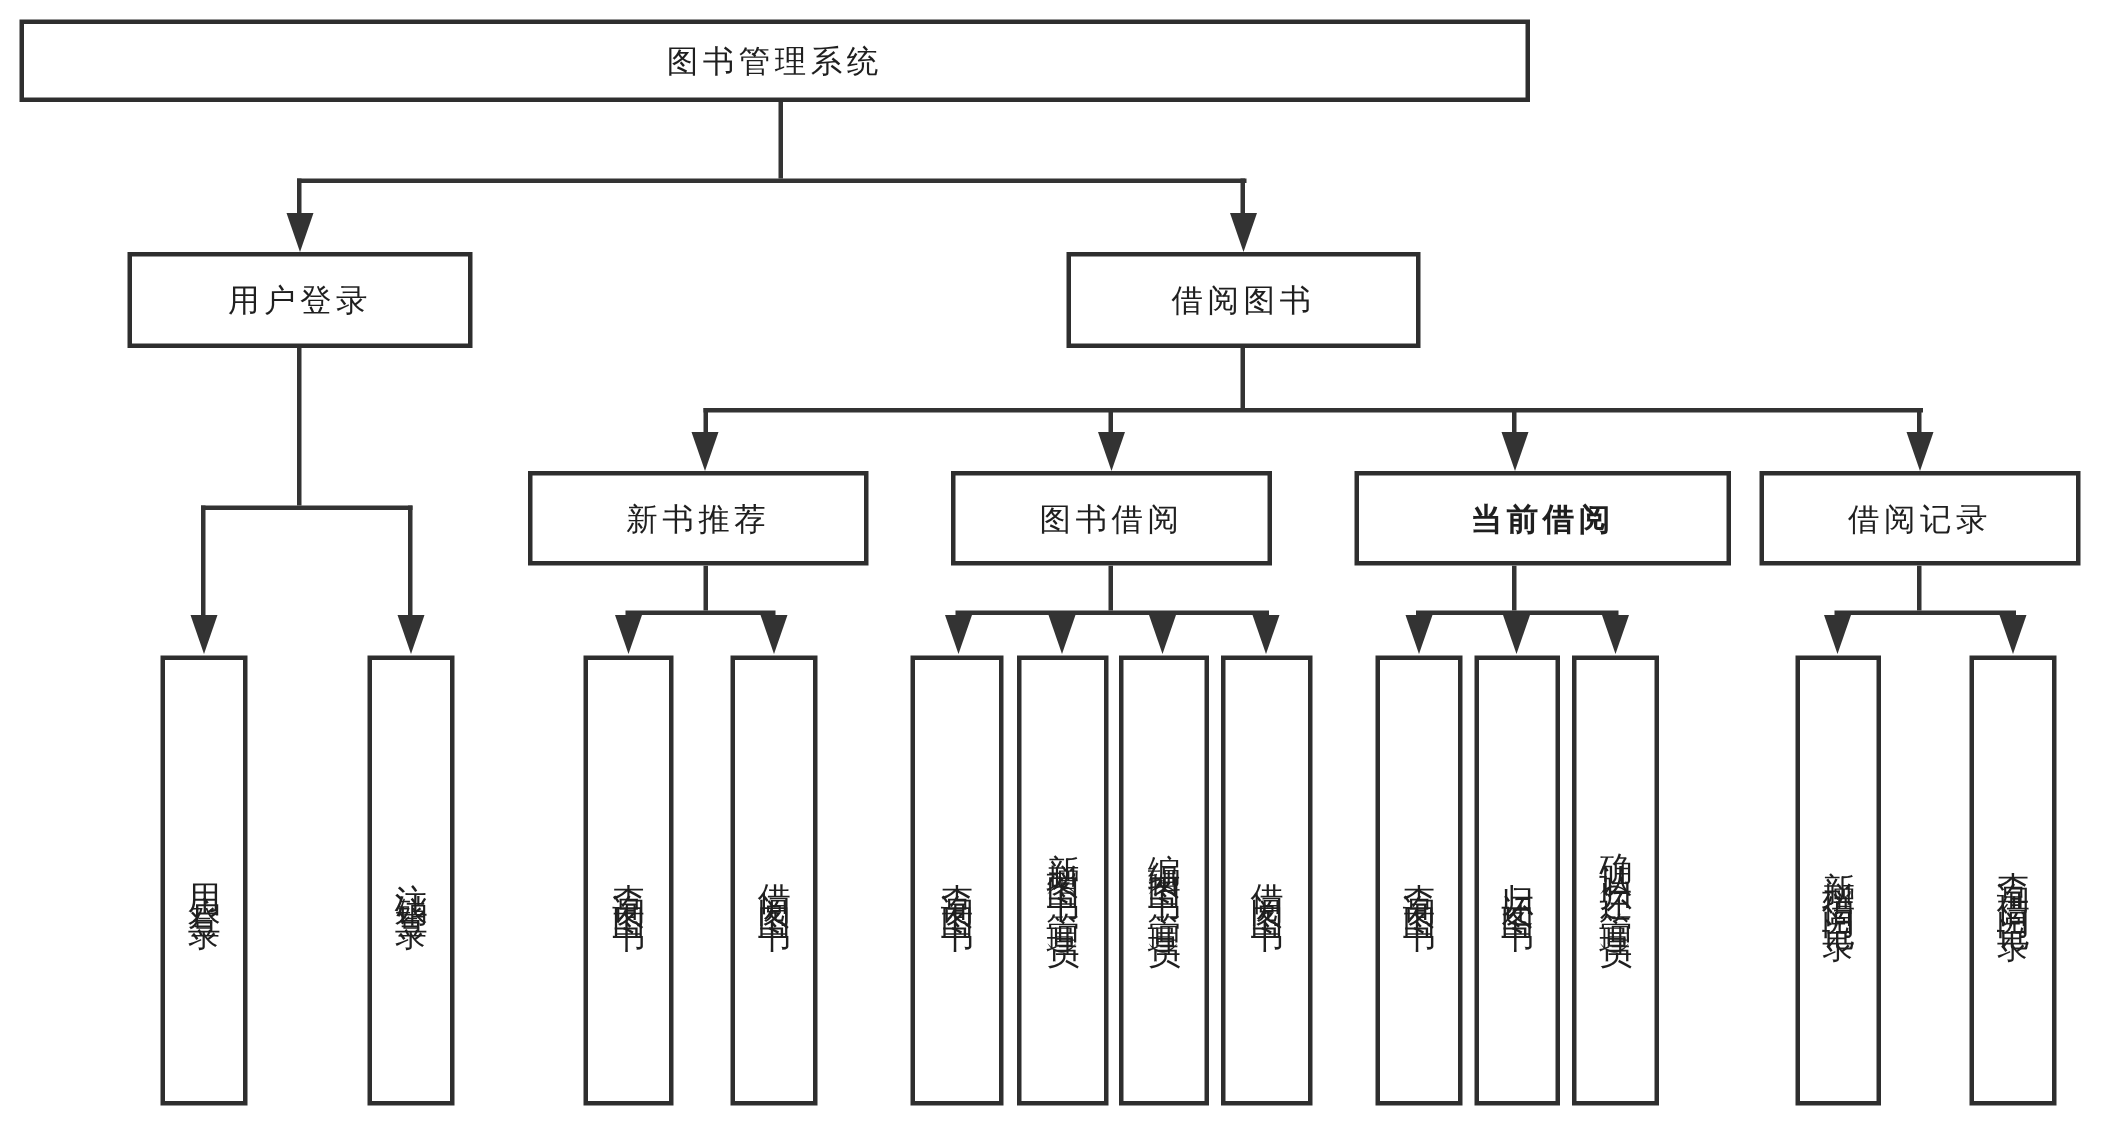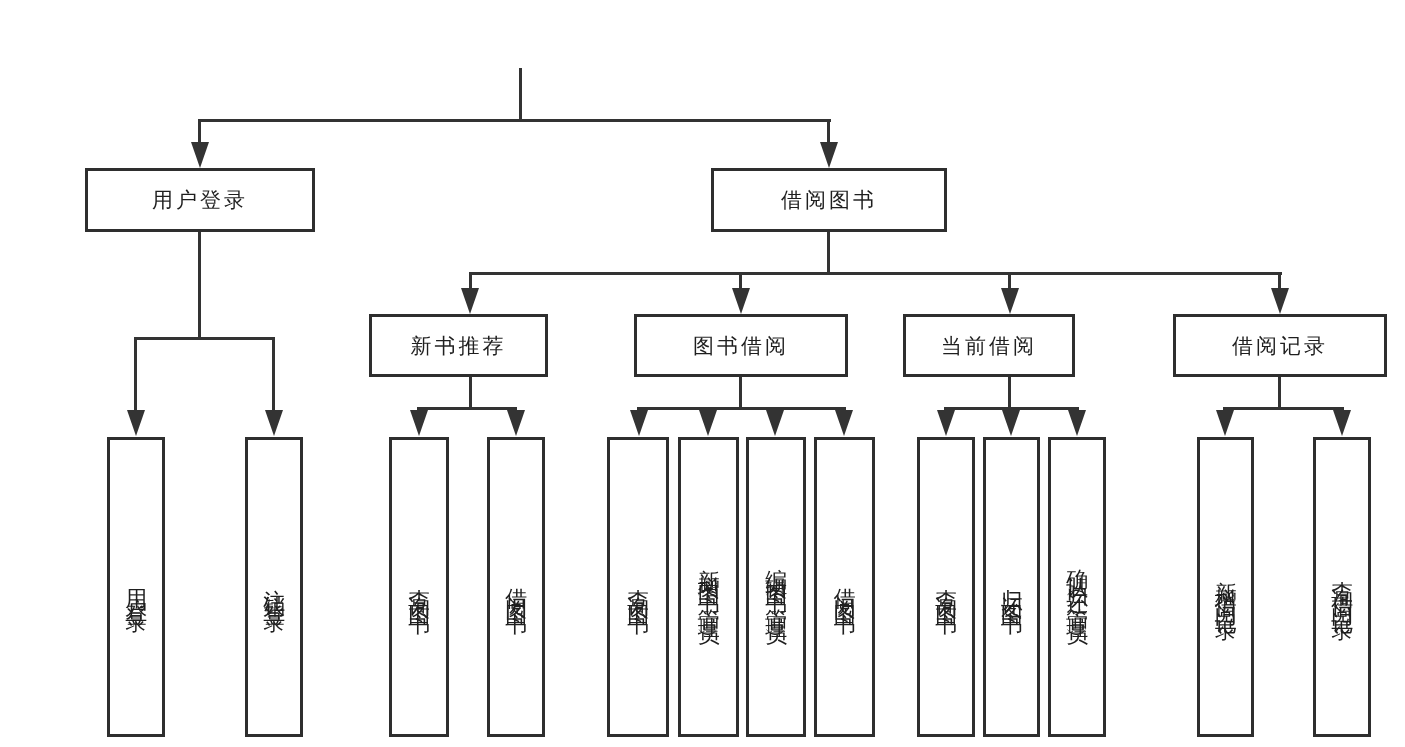--- a/index.html
+++ b/index.html
@@ -57,20 +57,23 @@
     letter-spacing: 1px;
     z-index: 5;
     white-space: nowrap;
   }
 </style>
 </head>
 <body>
 
 <div class="canvas">
 
+  <div class="box" style="left:13px; top:13px; width:1007px; height:55px;">
+    <span>图书管理系统</span>
+  </div>
 
   <div class="vline" style="left:519px; top:68px; height:51px;"></div>
   <div class="hline" style="left:198px; top:119px; width:633px;"></div>
   <div class="vline" style="left:198px; top:119px; height:24px;"></div>
   <div class="arrow" style="left:191px; top:142px;"></div>
   <div class="vline" style="left:827px; top:119px; height:24px;"></div>
   <div class="arrow" style="left:820px; top:142px;"></div>
 
   <div class="box" style="left:85px; top:168px; width:230px; height:64px;">
     <span>用户登录</span>
@@ -90,27 +93,27 @@
   <div class="hline" style="left:469px; top:272px; width:813px;"></div>
   <div class="vline" style="left:469px; top:272px; height:16px;"></div>
   <div class="arrow" style="left:461px; top:288px;"></div>
   <div class="vline" style="left:739px; top:272px; height:16px;"></div>
   <div class="arrow" style="left:732px; top:288px;"></div>
   <div class="vline" style="left:1008px; top:272px; height:16px;"></div>
   <div class="arrow" style="left:1001px; top:288px;"></div>
   <div class="vline" style="left:1278px; top:272px; height:16px;"></div>
   <div class="arrow" style="left:1271px; top:288px;"></div>
 
-  <div class="box" style="left:369px; top:314px; width:179px; height:63px;">
+  <div class="box" style="left:352px; top:314px; width:227px; height:63px;">
     <span>新书推荐</span>
   </div>
   <div class="box" style="left:634px; top:314px; width:214px; height:63px;">
     <span>图书借阅</span>
   </div>
-  <div class="box" style="left:903px; top:314px; width:172px; height:63px;">
+  <div class="box" style="left:903px; top:314px; width:251px; height:63px;font-weight:bold;">
     <span>当前借阅</span>
   </div>
   <div class="box" style="left:1173px; top:314px; width:214px; height:63px;">
     <span>借阅记录</span>
   </div>
 
   <div class="vline" style="left:469px; top:377px; height:30px;"></div>
   <div class="hline" style="left:417px; top:407px; width:100px;"></div>
   <div class="arrow" style="left:410px; top:410px;"></div>
   <div class="arrow" style="left:507px; top:410px;"></div>

